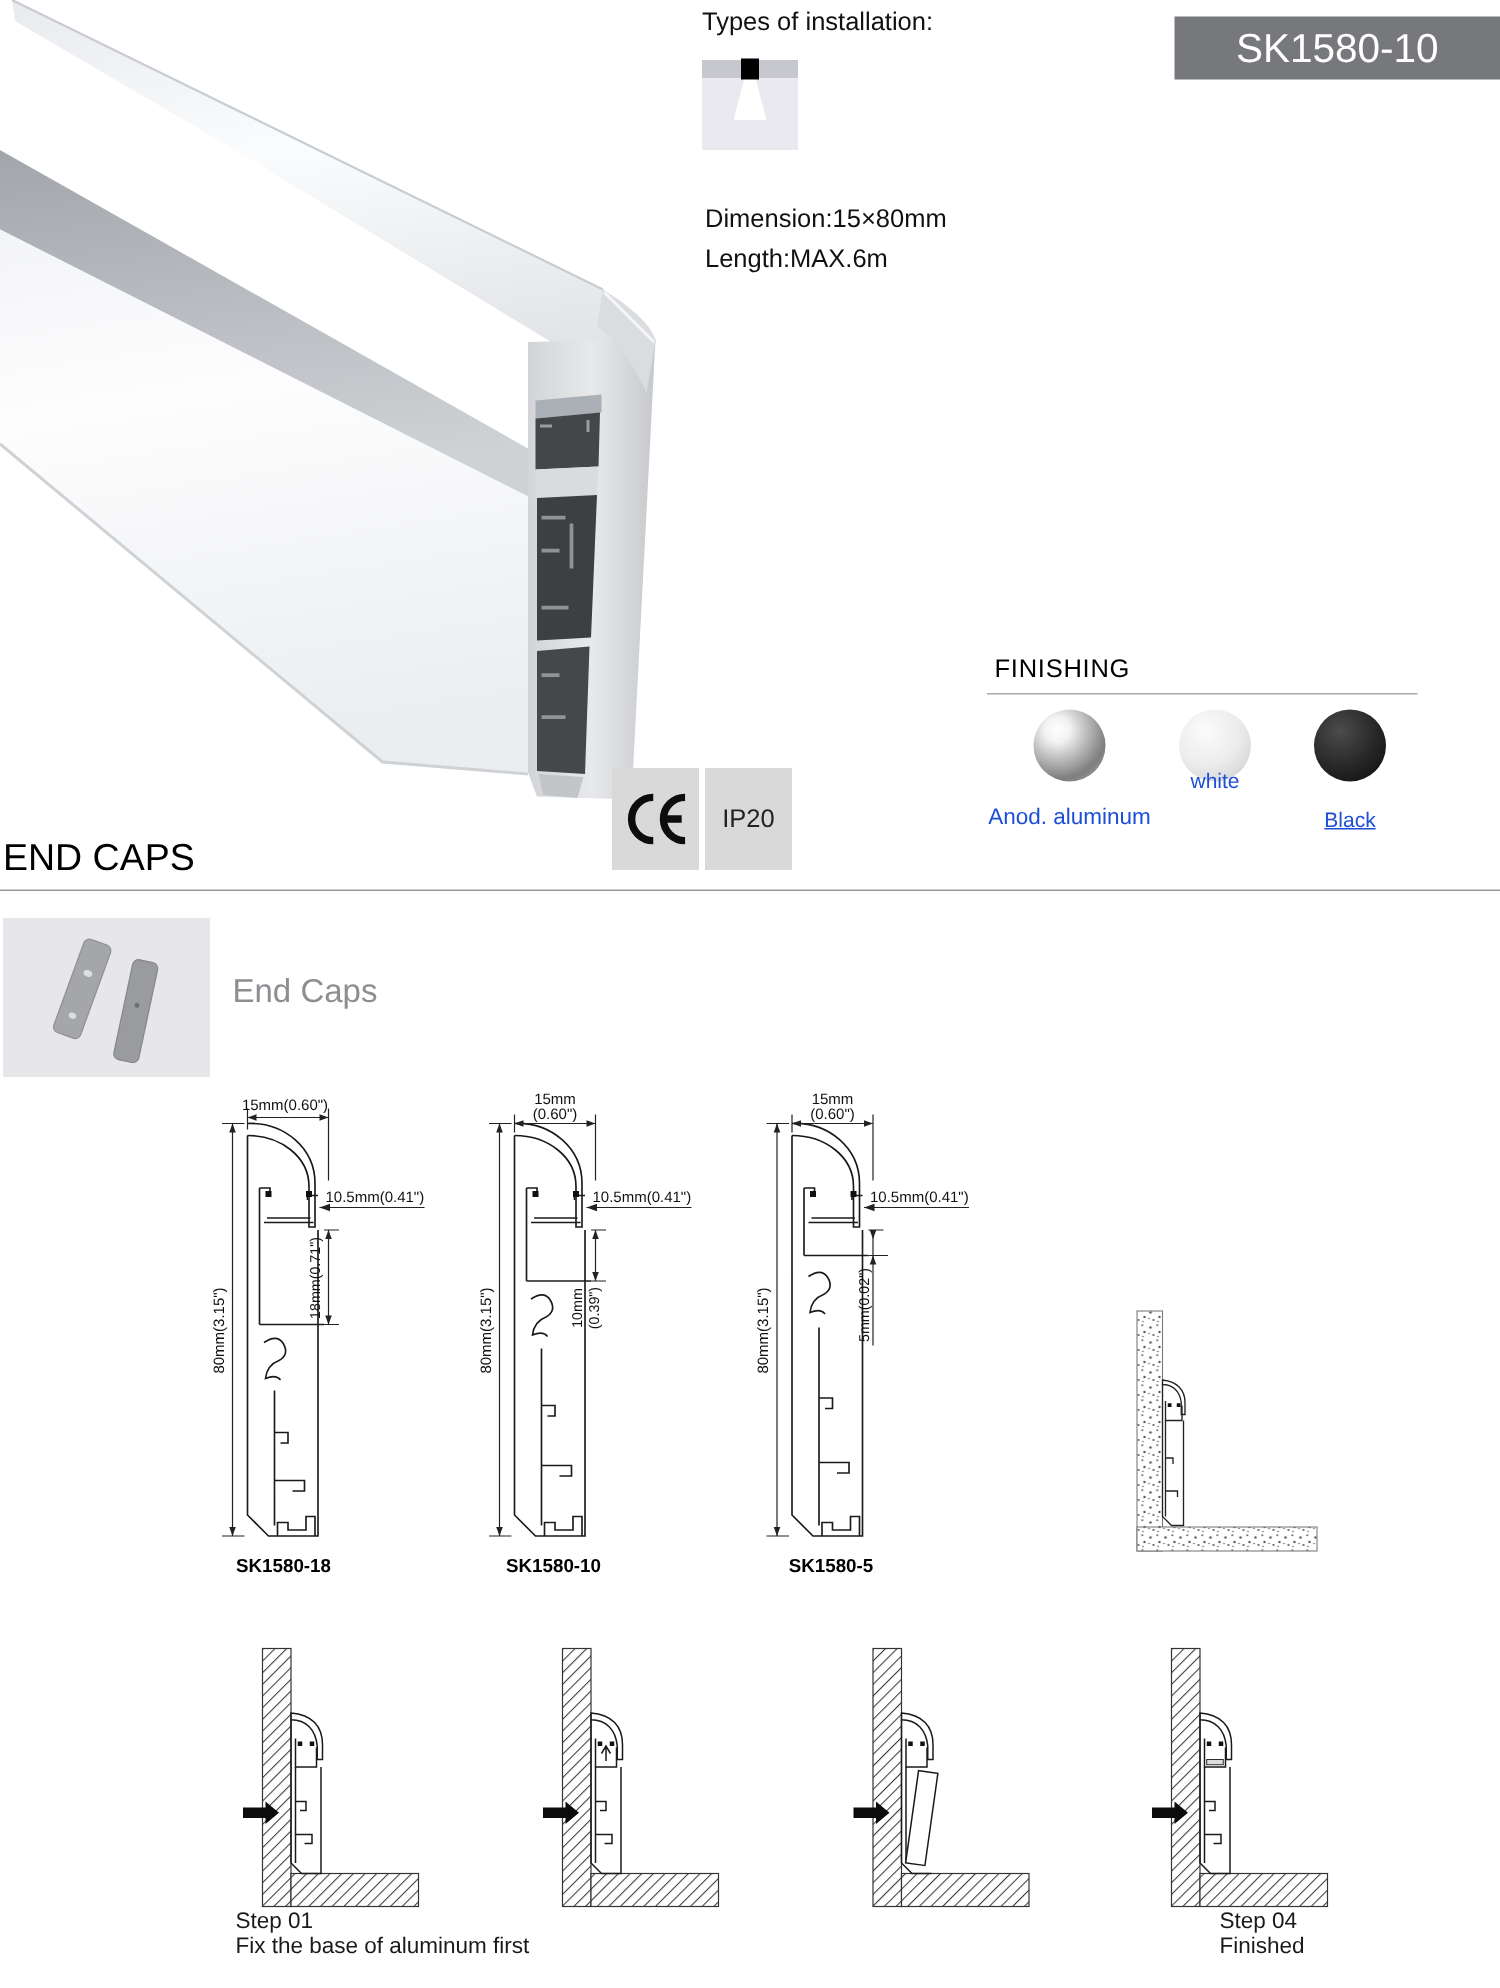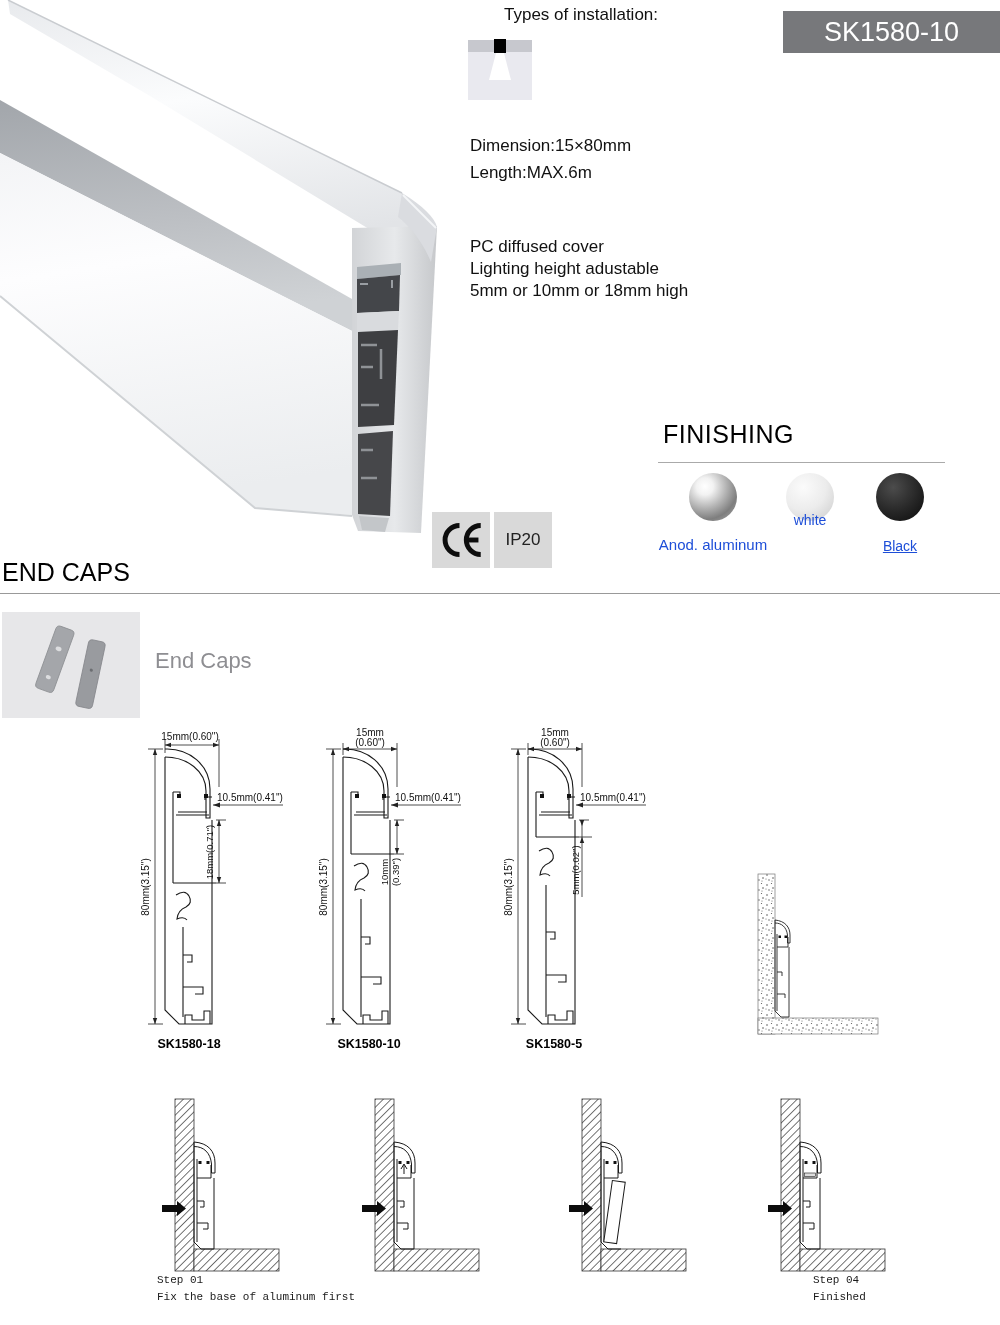--- a/index.html
+++ b/index.html
@@ -1,47 +1,47 @@
 <!DOCTYPE html>
 <html><head>
 <meta charset="utf-8">
 <style>
   html,body{margin:0;padding:0;background:#fff;}
   .sheet{position:relative;width:1000px;height:1325px;background:#fff;overflow:hidden;
          font-family:"Liberation Sans",sans-serif;color:#111;}
   .abs{position:absolute;}
   svg{display:block;}
   svg text{font-family:"Liberation Sans",sans-serif;fill:#111;stroke:none;}
-  .h-install{left:468px;top:5px;font-size:17px;margin-left:36px;}
+  .h-install{left:468px;top:5px;font-size:17px;}
   .inst-icon{left:468px;top:40px;width:64px;height:60px;background:#e9e9ef;}
   .inst-band{position:absolute;left:0;top:0;width:100%;height:12px;background:#c7c8ce;}
   .inst-bulb{position:absolute;left:26px;top:-1px;width:12px;height:14px;background:#000;}
   .inst-beam{position:absolute;left:21px;top:13px;width:22px;height:27px;background:#fff;
              clip-path:polygon(32% 0,68% 0,100% 100%,0 100%);}
   .model-badge{left:783px;top:11px;width:217px;height:42px;background:#77787b;color:#fff;
                font-size:27px;display:flex;align-items:center;justify-content:center;}
   .spec-block{left:470px;top:132px;font-size:17px;line-height:27px;}
   .feat-block{left:470px;top:236px;font-size:17px;line-height:22px;}
-  .badge{width:58px;height:56px;background:#d9d9d9;display:flex;align-items:center;justify-content:center;margin-left:24px;}
+  .badge{width:58px;height:68px;background:#d9d9d9;display:flex;align-items:center;justify-content:center;}
   .ce-badge{left:408px;top:512px;}
   .ip-badge{left:470px;top:512px;font-size:17px;font-weight:500;color:#222;}
-  .fin-title{left:663px;top:420px;font-size:25px;letter-spacing:0.5px;color:#000;}
+  .fin-title{left:663px;top:436px;font-size:17px;letter-spacing:0.5px;color:#000;}
   .fin-line{left:658px;top:462px;width:287px;height:1px;background:#aaa;}
   .sphere{width:48px;height:48px;border-radius:50%;}
   .sph-al{left:689px;top:473px;background:radial-gradient(circle at 33% 28%,#ffffff 0%,#f2f2f2 18%,#b5b5b5 45%,#7e7e7e 70%,#9c9c9c 88%,#6e6e6e 100%);}
   .sph-wh{left:786px;top:473px;background:radial-gradient(circle at 36% 30%,#fbfbfb 0%,#ececec 50%,#d2d2d2 88%,#c6c6c6 100%);}
   .sph-bk{left:876px;top:473px;background:radial-gradient(circle at 36% 30%,#4c4c4c 0%,#262626 55%,#101010 90%);}
   .fin-label{font-size:14px;color:#1d4ed8;text-align:center;}
   .fl-al{left:648px;top:536px;width:130px;font-size:15px;}
   .fl-wh{left:785px;top:512px;width:50px;}
   .fl-bk{left:875px;top:538px;width:50px;text-decoration:underline;}
   .endcaps-title{left:2px;top:558px;font-size:25px;color:#000;}
   .endcaps-line{left:0;top:593px;width:1000px;height:1px;background:#999;}
   .endcaps-label{left:155px;top:648px;font-size:22px;color:#8e8e92;}
-  .step-text{font-size:11px;line-height:17px;color:#1a1a1a;font-family:Liberation Mono, monospace;}
+  .step-text{font-size:15px;line-height:17px;color:#1a1a1a;}
   .dim{font-size:10px;fill:#111;}
   .dimr{font-size:9.5px;fill:#111;}
   .dlabel{font-size:12.5px;font-weight:bold;fill:#000;}
 </style>
 </head>
 <body>
 
 <div class="sheet">
 
   <svg class="abs" style="left:0;top:0" width="445" height="545" viewBox="0 0 445 545">
@@ -97,25 +97,20 @@
     <div class="inst-beam"></div>
   </div>
 
   <div class="abs model-badge">SK1580-10</div>
 
   <div class="abs spec-block">
     <div>Dimension:15×80mm</div>
     <div>Length:MAX.6m</div>
   </div>
 
-  <div class="abs feat-block">
-    <div>PC diffused cover</div>
-    <div>Lighting height adustable</div>
-    <div>5mm or 10mm or 18mm high</div>
-  </div>
 
   <div class="abs badge ce-badge">
     <svg width="44" height="38" viewBox="0 0 58 48">
       <g stroke="#0d0d0d" stroke-width="6.5" fill="none">
         <path d="M27,5 A19,19 0 1 0 27,43"></path>
         <path d="M55,5 A19,19 0 1 0 55,43"></path>
         <line x1="38" y1="24" x2="52" y2="24"></line>
       </g>
     </svg>
   </div>

